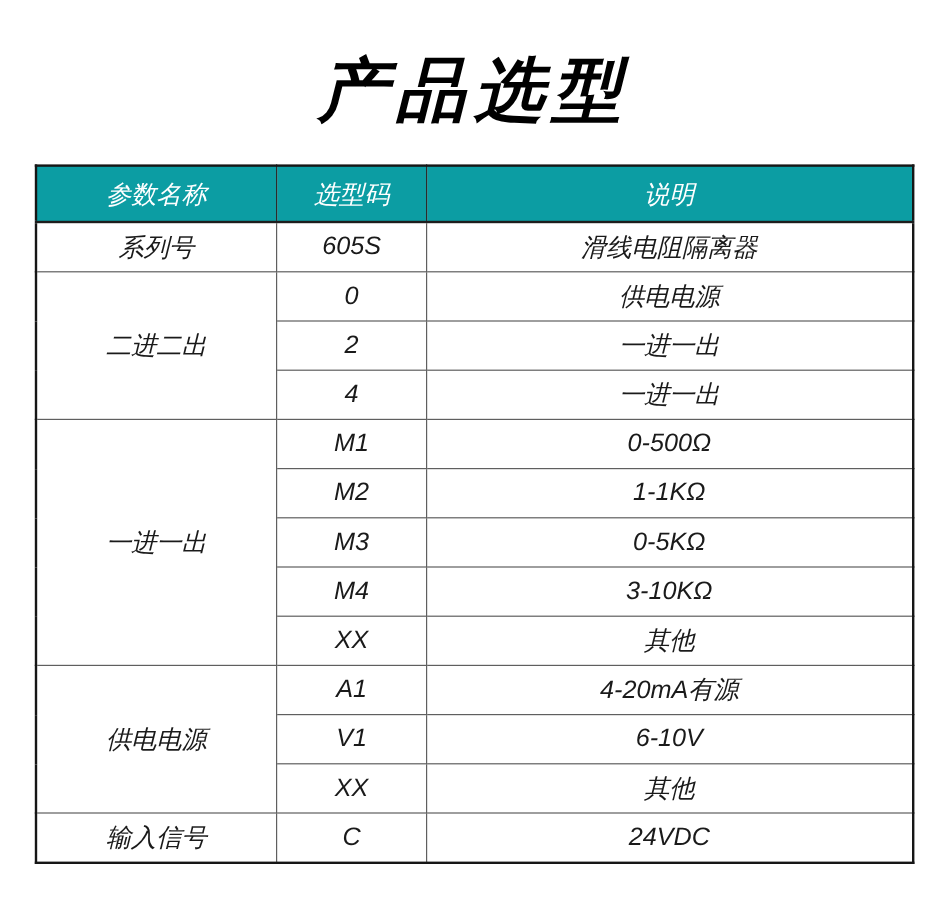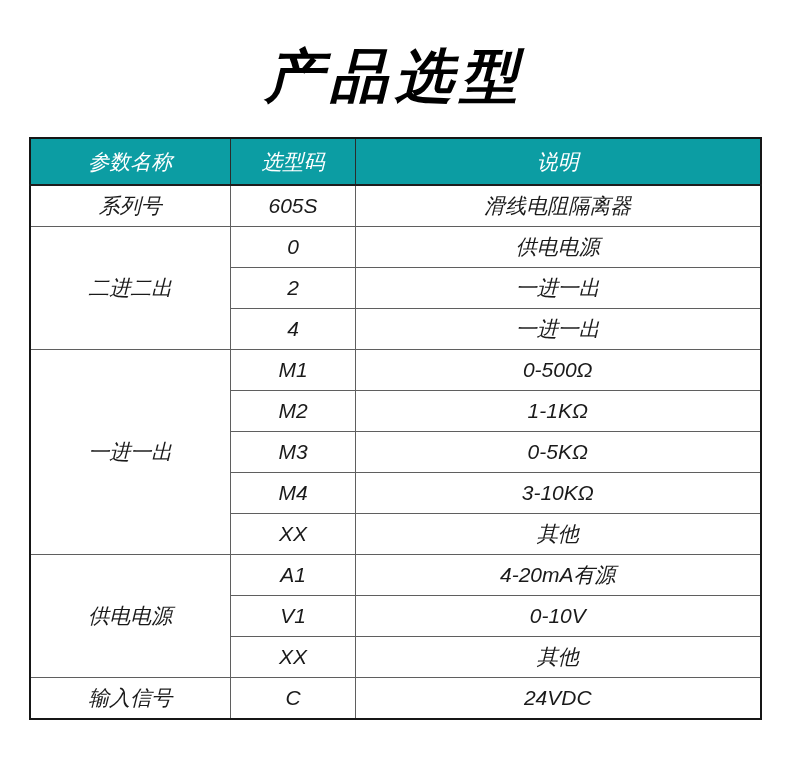--- a/index.html
+++ b/index.html
@@ -122,21 +122,21 @@
           <td>XX</td>
           <td>其他</td>
         </tr>
         <tr>
           <td rowspan="3">供电电源</td>
           <td>A1</td>
           <td>4-20mA有源</td>
         </tr>
         <tr>
           <td>V1</td>
-          <td>0-10V</td>
+          <td>6-10V</td>
         </tr>
         <tr>
           <td>XX</td>
           <td>其他</td>
         </tr>
         <tr>
           <td rowspan="1">输入信号</td>
           <td>C</td>
           <td>24VDC</td>
         </tr>

